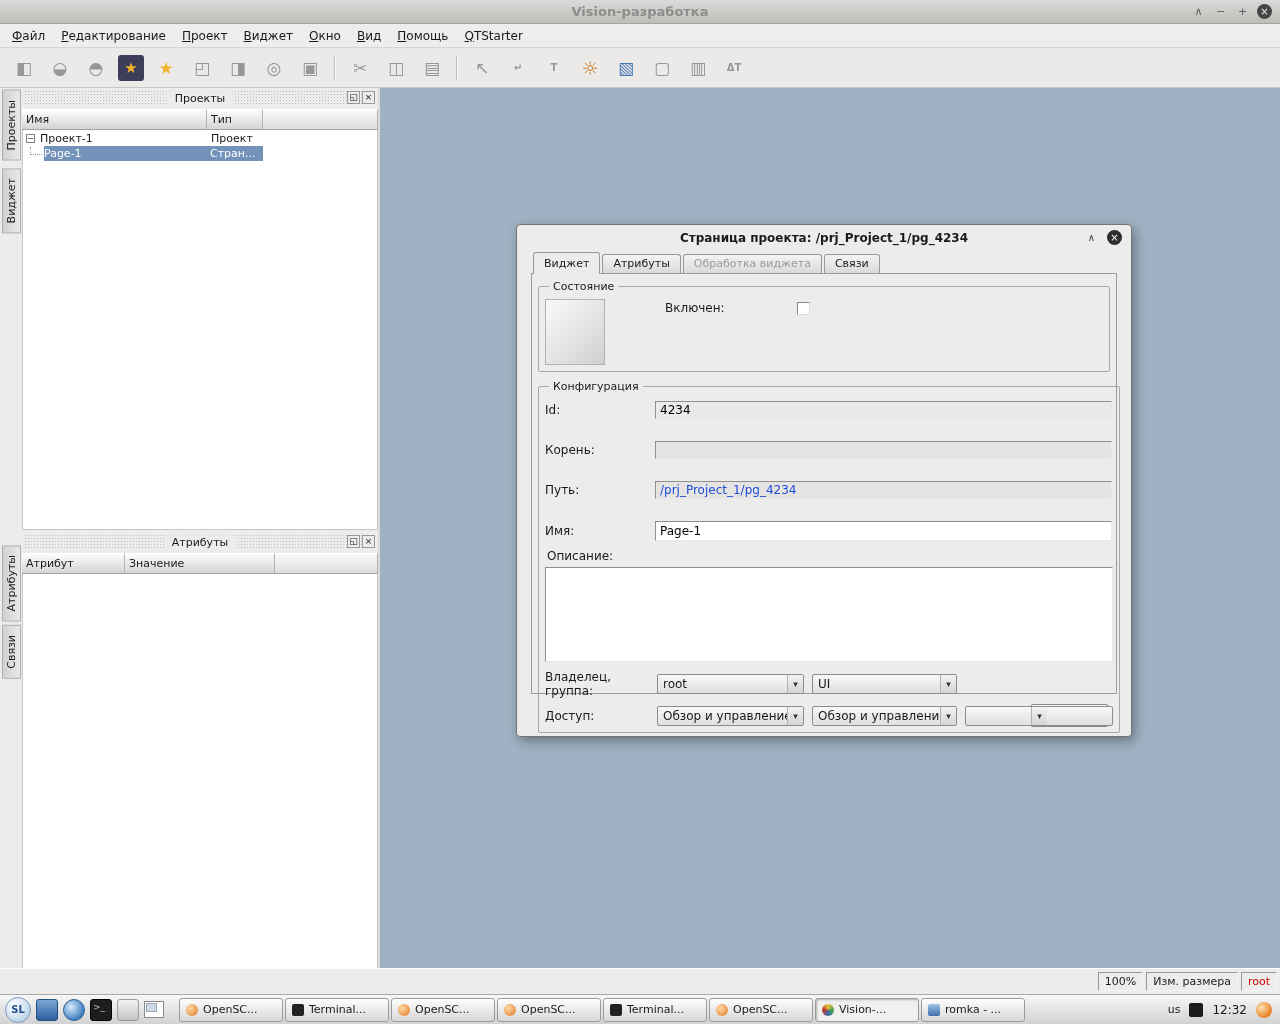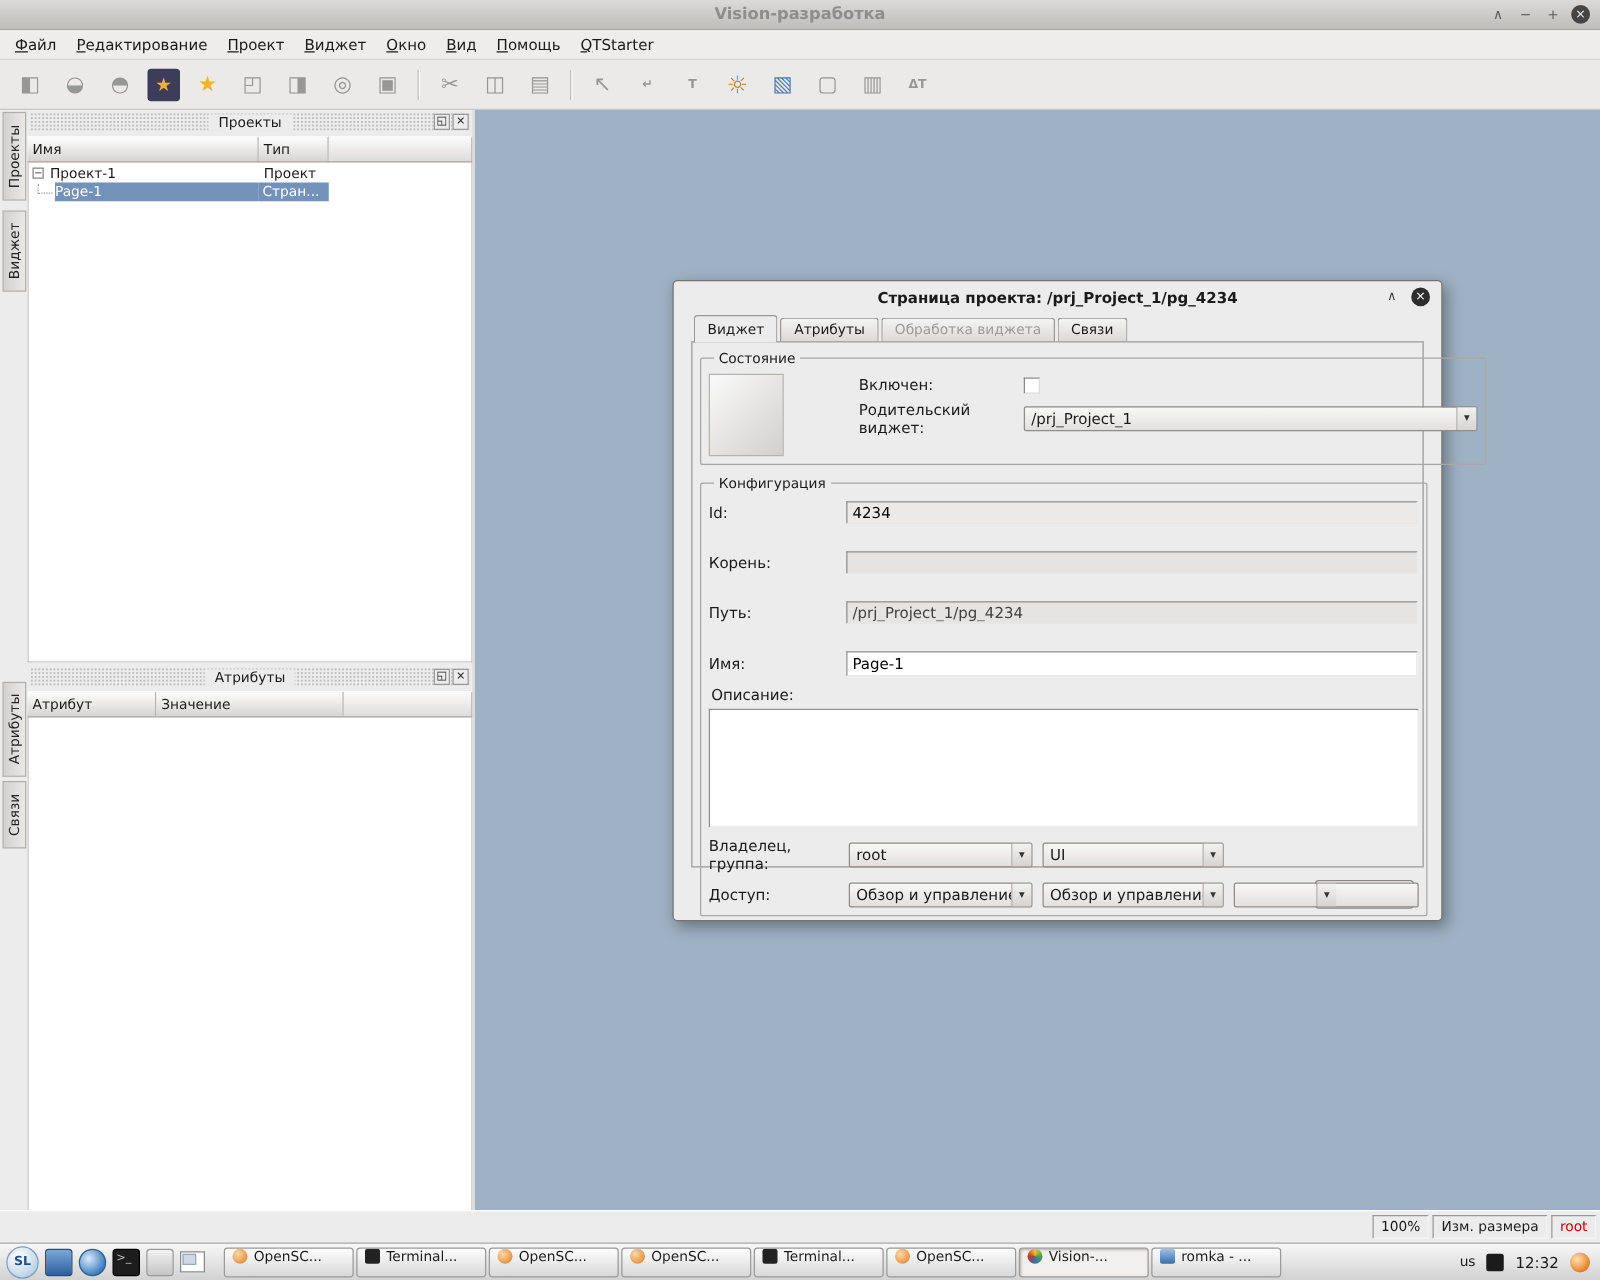--- a/index.html
+++ b/index.html
@@ -59,21 +59,21 @@
   .branch{width:12px;height:8px;border-left:1px dotted #999;border-bottom:1px dotted #999;margin:0 2px 6px 7px;}
   .cell.n2{width:163px;}
   .cell.typ{width:56px;padding-left:3px;}
   .sel{background:#7292ba;color:#fff;}
 
   
   .splitter-v{position:absolute;left:378px;top:0;width:2px;height:100%;background:#dedcda;}
   .mdi{position:absolute;left:380px;top:0;right:0;height:100%;background:#9fb2c3;}
 
   
-  .dialog{position:absolute;left:158px;top:136px;width:616px;height:513px;background:#ececec;border:1px solid #767472;border-radius:4px;box-shadow:3px 4px 12px rgba(0,0,0,0.35);}
+  .dialog{position:absolute;left:136px;top:136px;width:616px;height:513px;background:#ececec;border:1px solid #767472;border-radius:4px;box-shadow:3px 4px 12px rgba(0,0,0,0.35);}
   .dlg-titlebar{height:26px;position:relative;display:flex;align-items:center;justify-content:center;}
   .dlg-title{font-weight:bold;font-size:12px;}
   .dlg-ctl{position:absolute;top:5px;width:15px;height:15px;display:flex;align-items:center;justify-content:center;}
   .dlg-ctl.collapse{right:32px;color:#3c3c3c;font-size:10px;}
   .dlg-ctl.dclose{right:9px;background:#2e2e2e;color:#fff;border-radius:50%;font-size:10px;}
   .dlg-tabs{display:flex;align-items:flex-end;padding-left:16px;height:22px;}
   .tab{height:19px;padding:2px 10px 0;font-size:11px;background:linear-gradient(#f4f4f4,#dcdad8);border:1px solid #9b9998;border-bottom:none;border-radius:3px 3px 0 0;margin-right:2px;white-space:nowrap;}
   .tab.active{height:22px;background:#ececec;position:relative;z-index:2;margin-bottom:-1px;padding-top:4px;}
   .tab.disabled{color:#9b9b9b;}
   .dlg-page{position:relative;z-index:1;margin:0 14px;border:1px solid #9b9998;height:421px;padding:4px;background:#ececec;}
@@ -86,21 +86,21 @@
   .state-rows .frow > label{width:132px;flex:0 0 auto;}
   .checkbox{width:13px;height:13px;background:#fff;border:1px solid;border-color:#8a8a8a #dcdcdc #dcdcdc #8a8a8a;}
   .combo{height:20px;display:flex;align-items:center;border:1px solid #8f8d8b;background:linear-gradient(#f8f8f8,#e2e0de);border-radius:2px;flex:0 0 auto;}
   .combo-text{flex:1;padding:0 5px;white-space:nowrap;overflow:hidden;font-size:12px;}
   .combo-btn{width:16px;height:100%;border-left:1px solid #b5b3b1;display:flex;align-items:center;justify-content:center;background:linear-gradient(#f2f2f2,#d6d4d2);}
   .combo-btn::after{content:"▾";font-size:9px;color:#333;}
   .w363{width:363px;} .w158{width:158px;} .w147{width:147px;} .w145{width:145px;} .w148{width:148px;flex-direction:column;}
   .cfg-grid{display:grid;grid-template-columns:110px 457px;row-gap:22px;align-items:center;margin-top:2px;}
   .field{height:18px;border:1px solid;border-color:#8f8f8f #e8e8e8 #e8e8e8 #8f8f8f;background:#fff;font-family:inherit;font-size:12px;padding:0 4px;width:100%;}
   .field.ro{background:#eceae8;}
-  .field.dis{background:#e6e4e2;color:#404040;}
+  .field.dis{background:#e6e4e2;color:#1d4ed8;}
   .field.tall{height:20px;}
   .desc-label{display:block;margin:8px 0 4px 2px;}
   .desc{display:block;width:100%;height:95px;border:1px solid;border-color:#8f8f8f #e8e8e8 #e8e8e8 #8f8f8f;background:#fff;resize:none;font-family:inherit;font-size:12px;padding:2px 4px;}
   .cfg-row{display:flex;align-items:center;gap:8px;margin-top:8px;}
   .cfg-row > label{width:104px;flex:0 0 auto;}
   .dlg-footer{position:absolute;right:22px;bottom:9px;}
   .btn{min-width:72px;height:23px;background:linear-gradient(#fafafa,#d8d6d4);border:1px solid #8a8886;border-radius:3px;font-size:12px;padding:0 12px;font-family:inherit;}
 
   
   .statusbar{position:absolute;left:0;right:0;bottom:30px;height:26px;background:#ececec;border-top:1px solid #fdfdfd;display:flex;justify-content:flex-end;align-items:center;gap:3px;padding:0 3px;}
@@ -112,21 +112,21 @@
   .start{width:26px;height:26px;border-radius:50%;background:radial-gradient(circle at 35% 30%,#ffffff,#cfe0f0 55%,#9dbbd9);color:#1d4f8f;font-weight:bold;font-size:10px;display:flex;align-items:center;justify-content:center;border:1px solid #7c9cbf;flex:0 0 auto;}
   .ql{width:22px;height:22px;border-radius:3px;flex:0 0 auto;}
   .ql.desktop{background:linear-gradient(#7aa7d6,#2d5f9e);border:1px solid #24507f;}
   .ql.globe{background:radial-gradient(circle at 35% 35%,#d8eaf9,#3d7dbf 72%);border-radius:50%;border:1px solid #2c5f94;}
   .ql.konsole{background:#1d1d1d;border:1px solid #000;color:#bbb;font-size:9px;display:flex;align-items:flex-start;padding:2px;}
   .ql.konsole::after{content:">_";}
   .ql.printer{background:linear-gradient(#f2f2f2,#c4c4c4);border:1px solid #9a9a9a;}
   .pager{width:20px;height:17px;border:1px solid #8a8a8a;background:#fff;position:relative;flex:0 0 auto;}
   .pager::after{content:"";position:absolute;left:1px;top:1px;width:9px;height:7px;background:#cfd8e4;border:1px solid #99aabb;}
   .tasks{display:flex;gap:2px;margin-left:10px;}
-  .task{width:104px;height:24px;display:flex;gap:5px;padding:0 6px;background:linear-gradient(#fdfdfd,#d8d8d8);border:1px solid #9b9b9b;border-radius:3px;font-size:11px;overflow:hidden;white-space:nowrap;}
+  .task{width:104px;height:24px;display:flex;align-items:center;gap:5px;padding:0 6px;background:linear-gradient(#fdfdfd,#d8d8d8);border:1px solid #9b9b9b;border-radius:3px;font-size:11px;overflow:hidden;white-space:nowrap;}
   .task.active{background:#f1f0ef;box-shadow:inset 1px 1px 2px rgba(0,0,0,0.25);}
   .task-label{overflow:hidden;white-space:nowrap;}
   .ti{width:12px;height:12px;flex:0 0 auto;border-radius:50%;}
   .ti.i-openscada{background:radial-gradient(circle at 35% 35%,#ffd9a6,#e07820);}
   .ti.i-terminal{background:#222;border-radius:2px;}
   .ti.i-vision{background:conic-gradient(#e9c33a,#4aa24a,#3a6fb0,#c0392b,#e9c33a);}
   .ti.i-desktop{background:linear-gradient(#9ec3e8,#3b6ea8);border-radius:2px;}
   .tray{margin-left:auto;display:flex;align-items:center;gap:9px;padding-right:3px;}
   .kbd{font-size:11px;}
   .klip{width:14px;height:14px;background:#1b1b1b;border-radius:2px;}
@@ -259,27 +259,20 @@
 
           <fieldset class="group">
             <legend>Состояние</legend>
             <div class="state-body">
               <div class="preview"></div>
               <div class="state-rows">
                 <div class="frow">
                   <label>Включен:</label>
                   <span class="checkbox"></span>
                 </div>
-                <div class="frow">
-                  <label>Родительский виджет:</label>
-                  <div class="combo w363">
-                    <span class="combo-text">/prj_Project_1</span>
-                    <span class="combo-btn"></span>
-                  </div>
-                </div>
               </div>
             </div>
           </fieldset>
 
           <fieldset class="group">
             <legend>Конфигурация</legend>
             <div class="cfg-grid">
               <label>Id:</label>
               <input class="field ro" readonly="" value="4234" style="">
               <label>Корень:</label>

